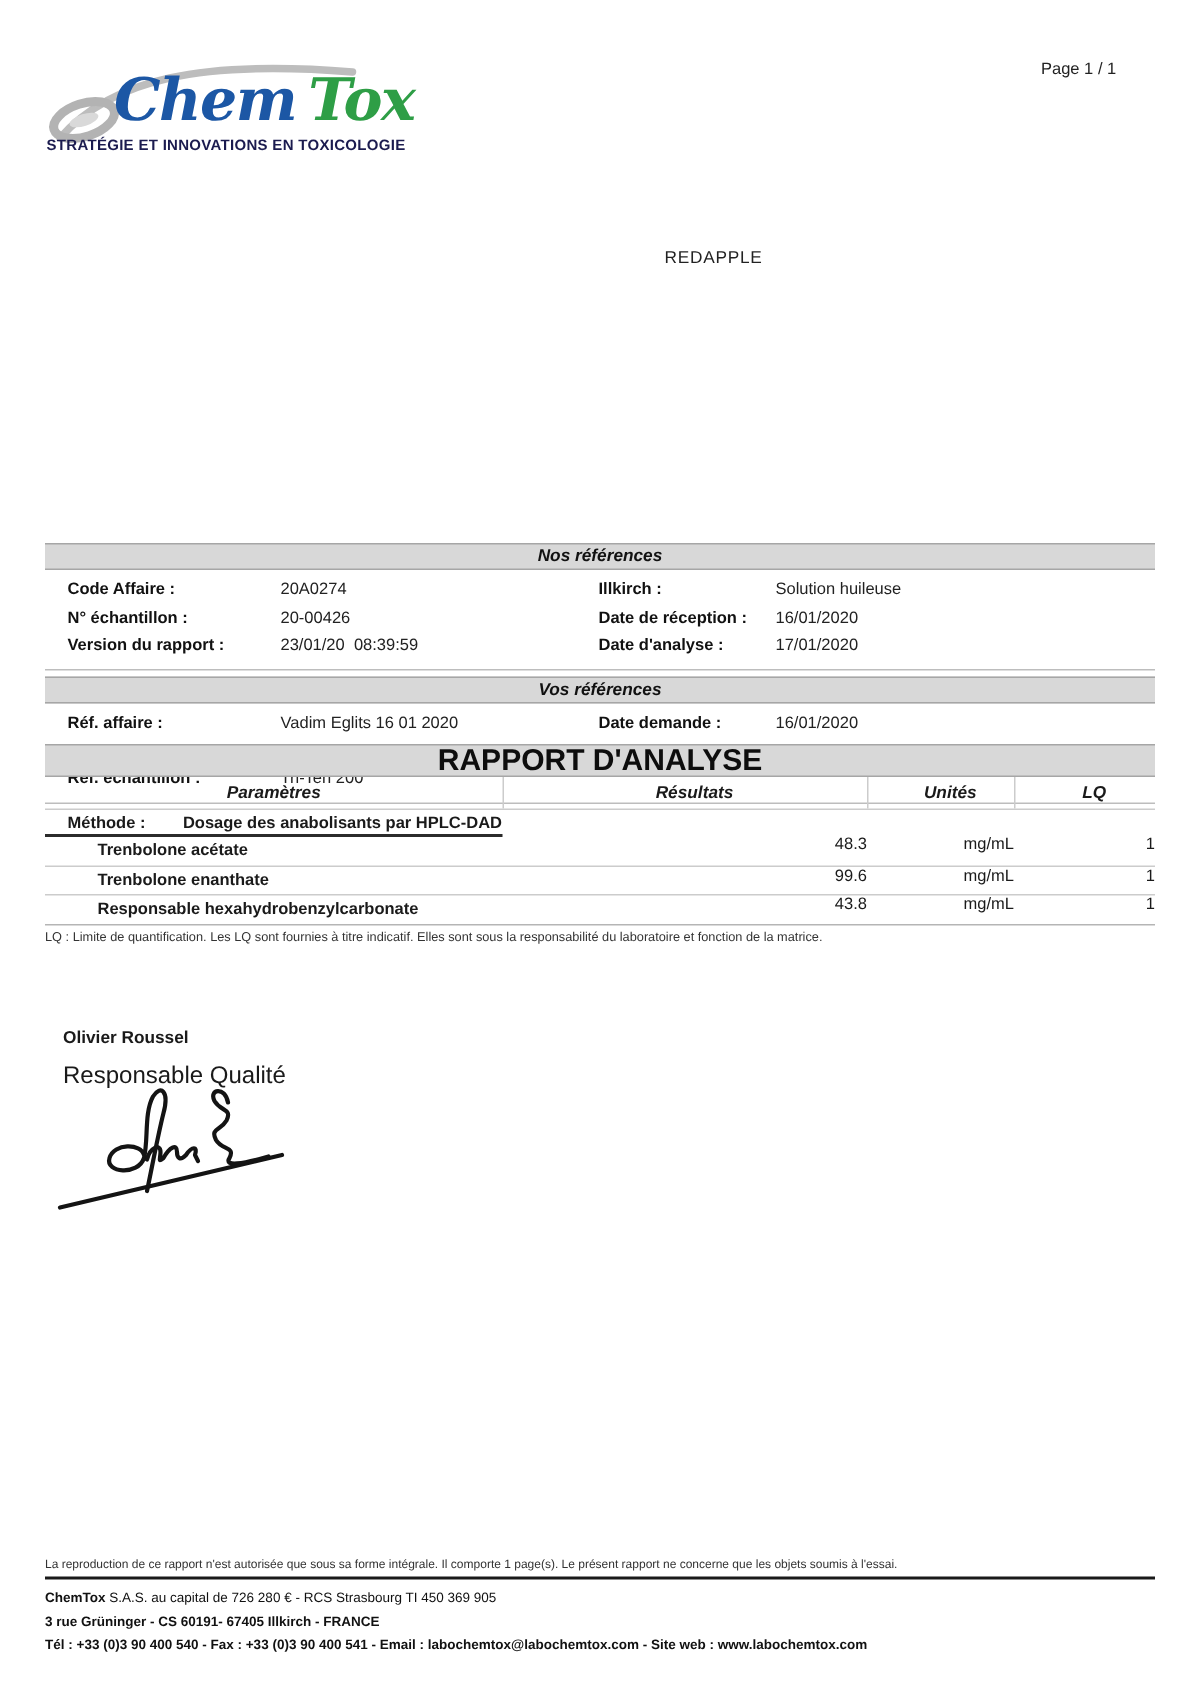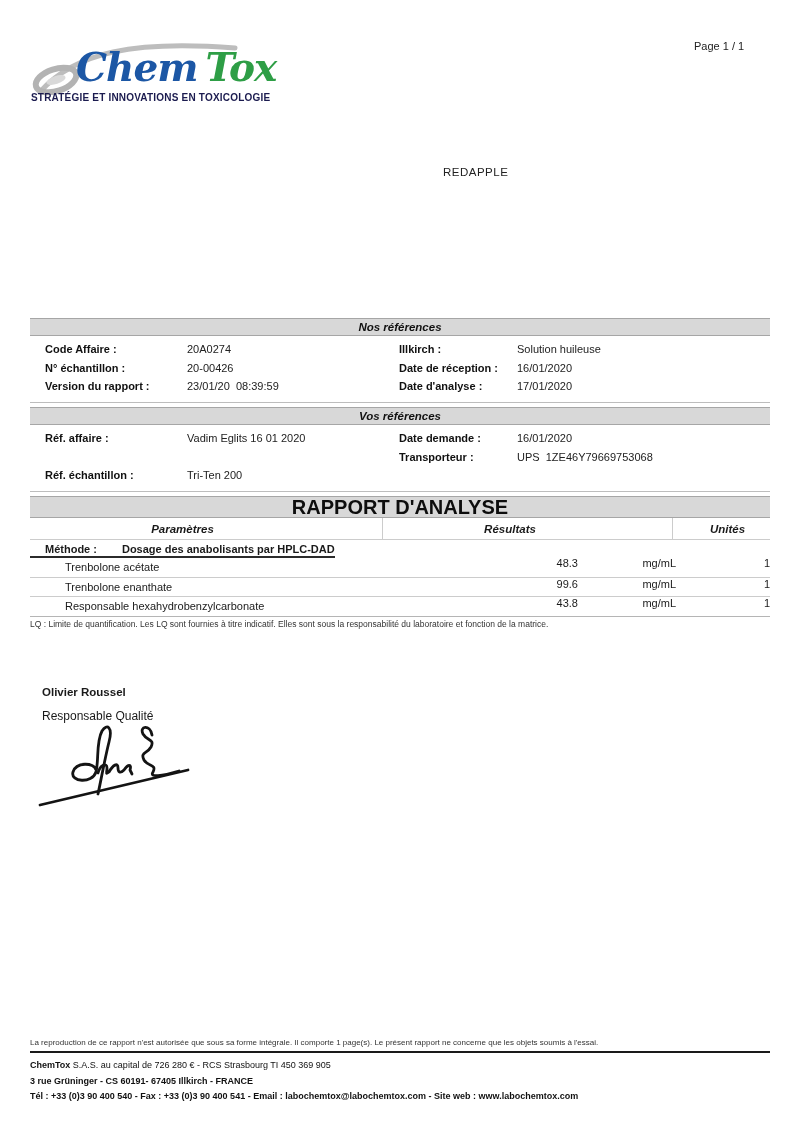--- a/index.html
+++ b/index.html
@@ -24,65 +24,65 @@
   .logo .tagline {
     position:absolute; left:1px; top:60px; width:260px;
     font-size:10px; font-weight:700; letter-spacing:0.2px;
     color:var(--tagline-navy,#1b1b4f); white-space:nowrap;
   }
   .page-number { position:absolute; left:694px; top:40px; font-size:11px; color:#222; }
 
   .client-name { position:absolute; left:443px; top:166px; font-size:11.5px; letter-spacing:0.5px; color:#222; }
 
   
-  .ref-block { position:absolute; left:30px; width:740px; }
+  .ref-block { position:absolute; left:30px; width:740px;margin-top:44px; }
   .band {
     background:var(--band-gray,#d8d8d8);
     border-top:1px solid #a6a6a6; border-bottom:1px solid #a6a6a6;
     text-align:center; font-weight:700; font-style:italic;
     font-size:11.5px; height:18px; line-height:17px; color:#111;
   }
   .ref-rows { padding:4px 0 6px 15px; border-bottom:1px solid #bdbdbd; }
   .ref-row { display:grid; grid-template-columns:142px 212px 118px auto; height:18.5px; align-items:center; }
   .f-label { font-weight:700; font-size:11px; color:#111; }
   .f-value { font-size:11px; color:#222; }
 
   
   .rapport { position:absolute; left:30px; top:496px; width:740px; }
   .rapport .title-band {
     background:var(--band-gray,#d8d8d8);
     border-top:1px solid #a6a6a6; border-bottom:1px solid #a6a6a6;
     text-align:center; font-weight:700; font-size:20px;
     height:22px; line-height:21px; color:#0d0d0d;
   }
   .cols { display:grid; grid-template-columns:305px 243px 98px 94px; }
-  .rapport .head-row { height:21px; align-items:center;gap:47px; }
+  .rapport .head-row { height:21px; align-items:center; }
   .rapport .head-row .cell {
     text-align:center; font-weight:700; font-style:italic; font-size:11.5px;
   }
   .cell.sep { border-left:1px solid #cccccc; height:100%; display:flex; align-items:center; justify-content:center;padding-left:12px; }
   .method-row {
     position:relative; height:18px; border-top:1px solid #cccccc;
     display:flex; align-items:center; padding-left:15px;
     font-weight:700; font-size:11px;
   }
   .method-row::after {
     content:""; position:absolute; left:0; bottom:-1px; width:305px; height:2px; background:#2b2b2b;
   }
   .method-row .method-value { margin-left:25px; }
   .data-row { height:19.5px; border-top:1px solid #cccccc; font-size:11px; }
   .data-row:first-of-type { border-top:none; }
-  .data-row .param { display:flex; align-items:center; padding-left:35px; }
+  .data-row .param { display:flex; align-items:center; padding-left:35px;font-weight:bold; }
   .data-row .num { text-align:right; }
   .rapport .body-rows { border-bottom:1px solid #b5b5b5; }
   .footnote { position:absolute; left:30px; top:619px; font-size:8.5px; color:#333; }
 
   
   .signatory-name  { position:absolute; left:42px; top:686px; font-size:11.5px; font-weight:700; }
-  .signatory-title { position:absolute; left:42px; top:709px; font-size:12px; }
+  .signatory-title { position:absolute; left:42px; top:709px; font-size:16px; }
   .signature { position:absolute; left:36px; top:720px; }
 
   
   .footer-notice { position:absolute; left:30px; top:1038px; font-size:8px; color:#333; }
   .footer-rule { position:absolute; left:30px; top:1051px; width:740px; height:2px; background:#1a1a1a; }
   .footer-line { position:absolute; left:30px; font-size:9px; color:#111; }
   .footer-company { top:1060px; }
   .footer-address { top:1076px; font-weight:700; }
   .footer-contact { top:1091px; font-weight:700; }
   .footer-company .bold { font-weight:700;margin-top:38px; }

